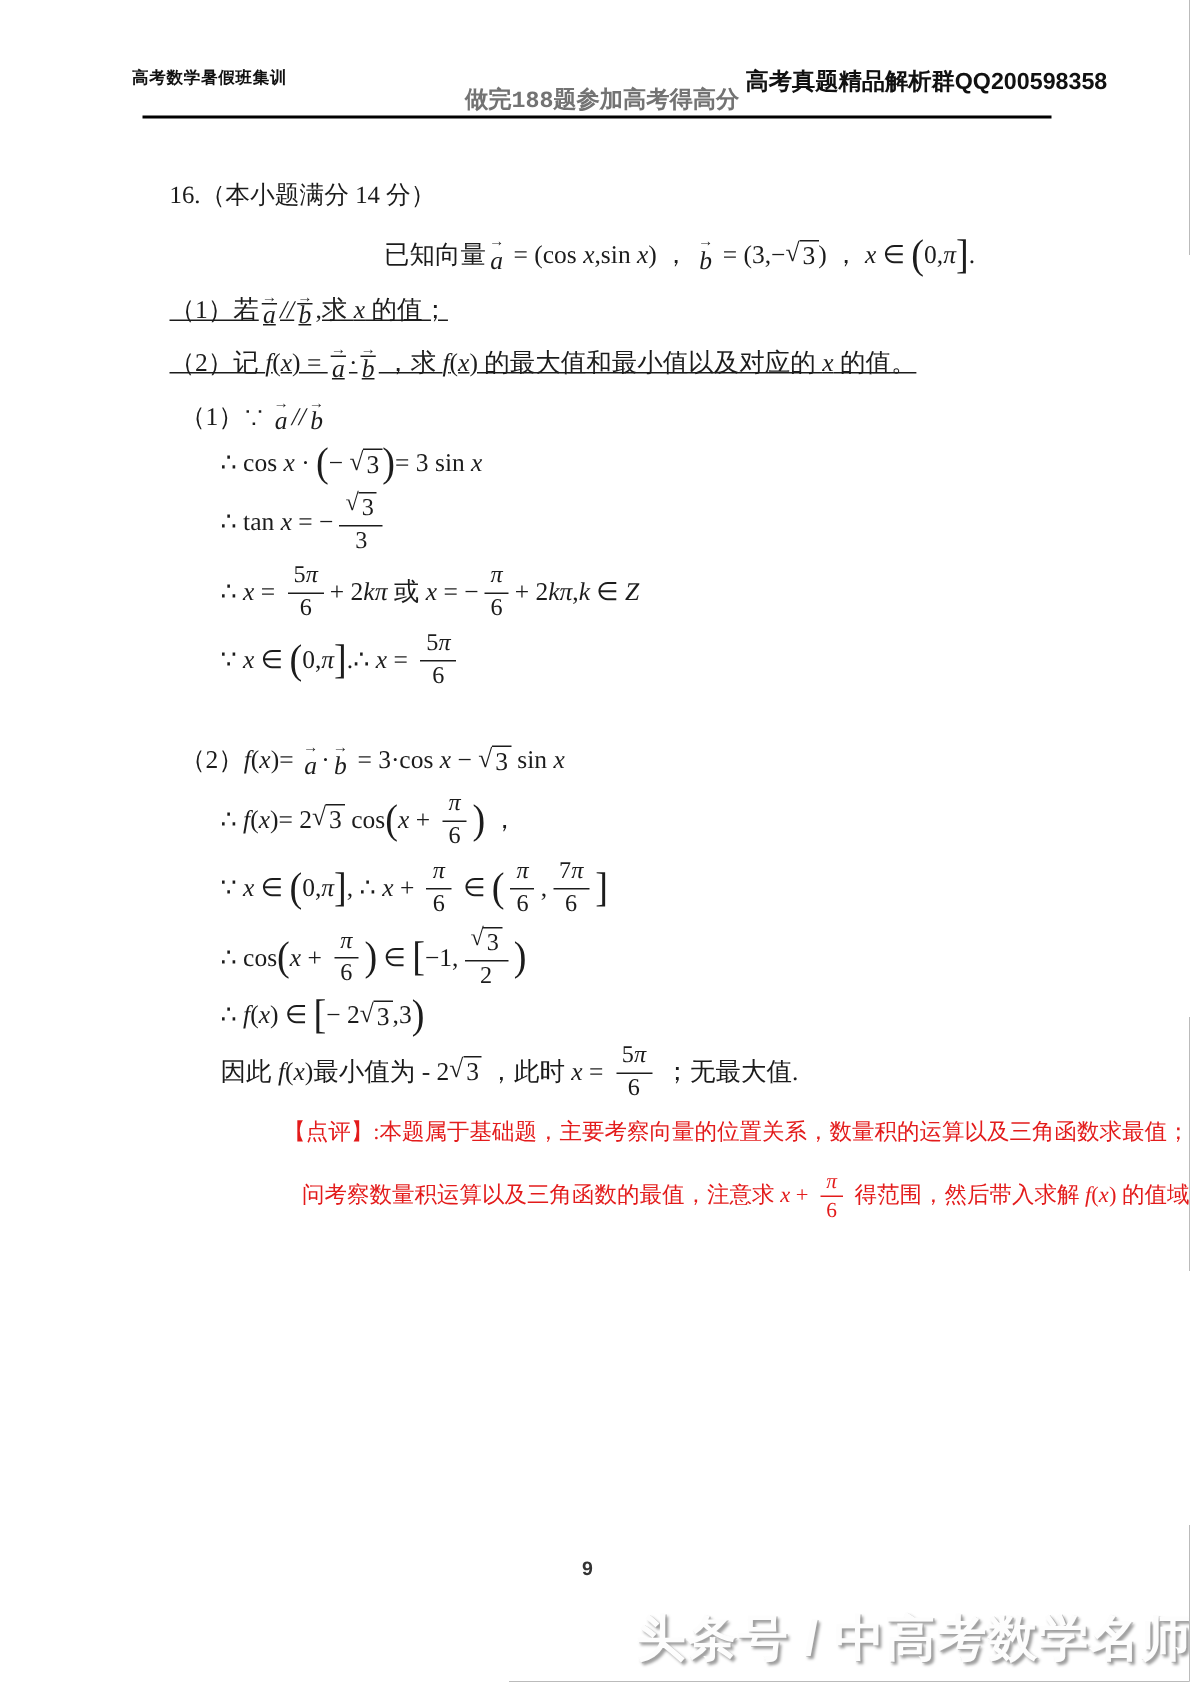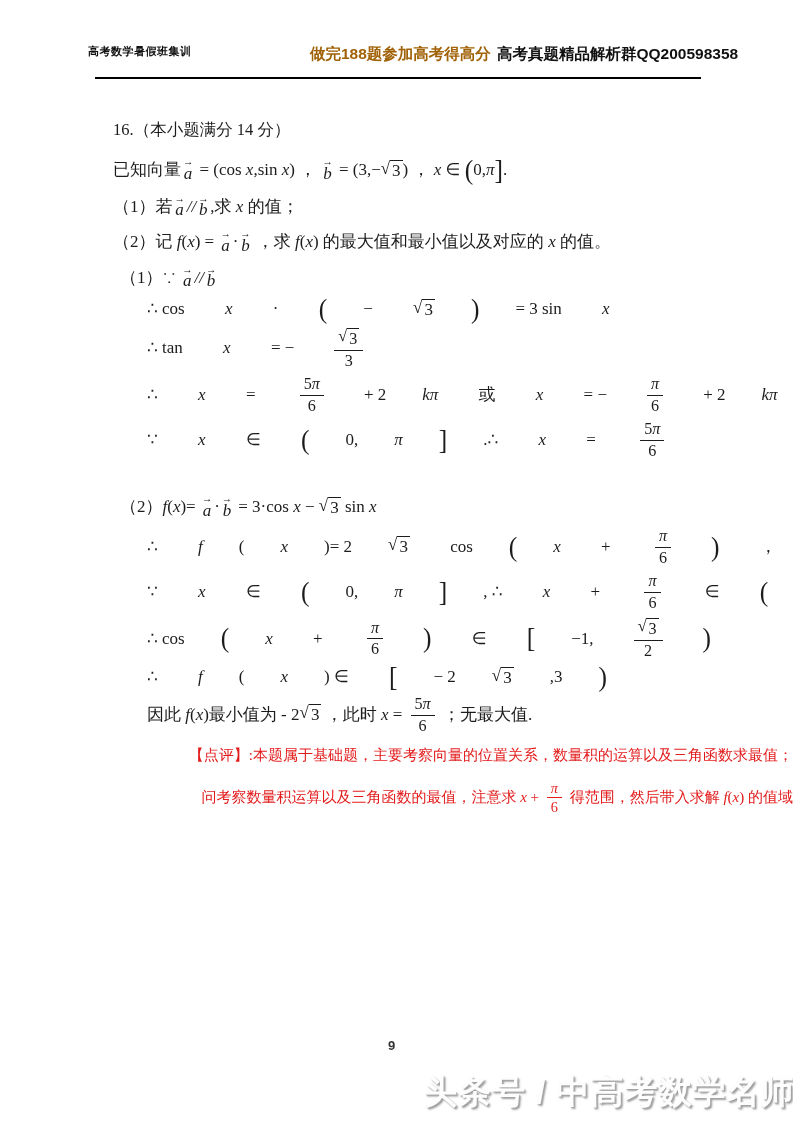--- a/index.html
+++ b/index.html
@@ -12,46 +12,46 @@
     color:#1c1c1c;
   }
   
   .hdr-left{
     position:absolute;left:88px;top:44px;
     font-family:"Liberation Sans", sans-serif;
     font-weight:700;font-size:11px;color:#111;
     letter-spacing:.5px;white-space:nowrap;
   }
   .hdr-mid{
-    position:absolute;left:310px;top:44px;
-    font-family:Liberation Sans, sans-serif;
-    font-weight:700;font-size:15.5px;color:#a16207;white-space:nowrap;
+    position:absolute;left:310px;top:56px;
+    font-family:Liberation Mono, monospace;
+    font-weight:700;font-size:15.5px;color:#737373;white-space:nowrap;
   }
   .hdr-right{
     position:absolute;left:497px;top:44px;
     font-family:"Liberation Sans", sans-serif;
     font-weight:700;font-size:15.5px;color:#111;white-space:nowrap;
     background:transparent;
   }
   .hdr-rule{
     position:absolute;left:95px;top:77px;width:606px;height:2px;
     background:#000;
   }
   
   .content{position:absolute;left:0;top:118px;width:793px;}
   .line{
     display:flex;align-items:center;flex-wrap:nowrap;
     font-size:17px;line-height:1.45;white-space:pre;
   }
   .k-q-title   {margin:0 0 16px 113px;font-size:16.5px;}
-  .k-q-given   {margin:0 0 12px 113px;}
-  .k-q-sub     {margin:0 0 11px 113px;}
+  .k-q-given   {margin:0 0 12px 113px;justify-content:center;}
+  .k-q-sub     {margin:0 0 11px 113px;text-decoration:underline;}
   .k-section   {margin:8px 0 10px 113px;font-size:16.5px;}
   .k-step1     {margin:0 0 7px 120px;}
-  .k-step2     {margin:0 0 5px 147px;gap:36px;}
+  .k-step2     {margin:0 0 5px 147px;}
   .k-final     {margin:2px 0 10px 147px;}
   .k-comment   {margin:0 0 13px 113px;font-size:15px;color:#e31b1b;justify-content:flex-end;}
   .k-spacer    {height:30px;}
   
   .mt{font-style:normal;}
   .mi{font-style:italic;}
   .vec{
     display:inline-flex;flex-direction:column;align-items:center;
     line-height:1;margin:0 2px;vertical-align:baseline;
   }

